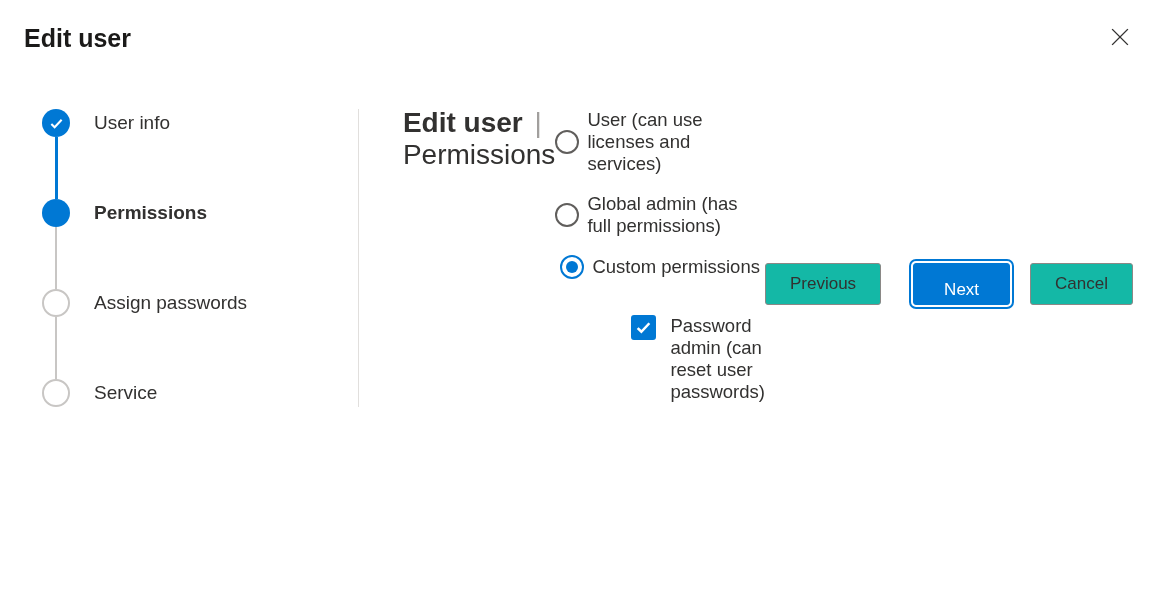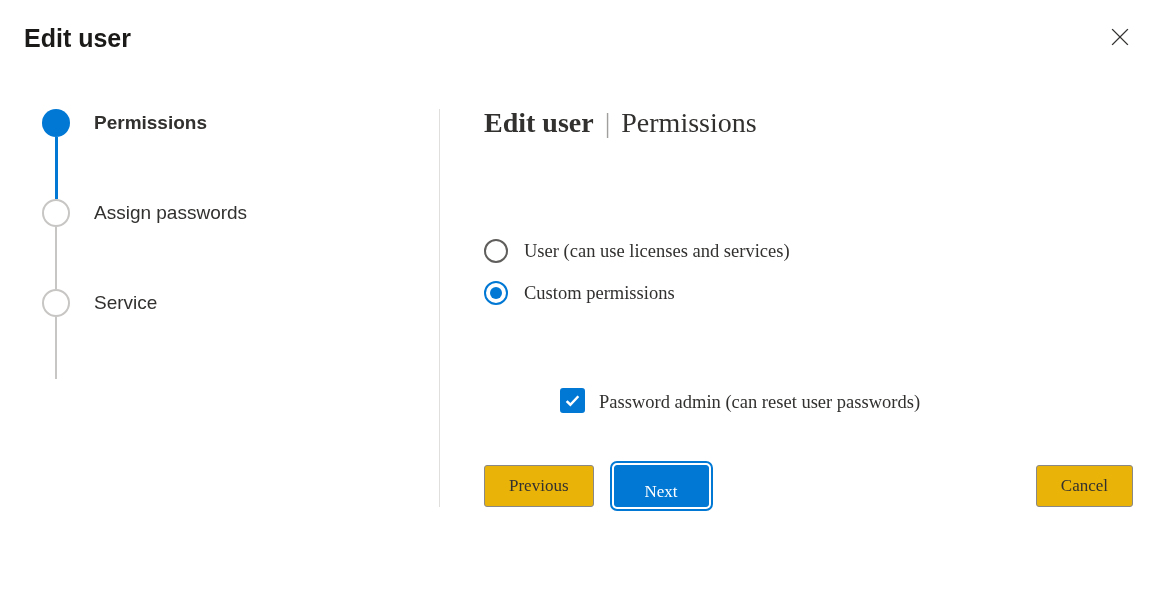--- a/index.html
+++ b/index.html
@@ -92,22 +92,21 @@
       position: relative;
       z-index: 2;
     }
     .step-row:last-child { margin-bottom: 0; }
 
     
     .main {
       flex: 1;
       padding-left: 44px;
       display: flex;
-      flex-direction: column;
-      font-family: Liberation Serif, serif;
+      flex-direction: row;
     }
     .main-heading {
       font-size: 28px;
       font-weight: 400;
       color: #323130;
       margin-top: -2px;
       margin-bottom: 100px;
     }
     .main-heading .bold {
       font-weight: 700;
@@ -119,22 +118,23 @@
     }
 
     .radio-group {
       display: flex;
       flex-direction: column;
       gap: 18px;
     }
     .radio-row {
       display: flex;
       align-items: center;
-      gap: 16px;
+      gap: 8px;
       cursor: pointer;
+      justify-content: center;
     }
     .radio-circle {
       width: 24px;
       height: 24px;
       border-radius: 50%;
       border: 2px solid #605e5c;
       display: flex;
       align-items: center;
       justify-content: center;
       flex-shrink: 0;
@@ -157,24 +157,23 @@
 
     .checkbox-group {
       margin-left: 76px;
       margin-top: 18px;
       display: flex;
       flex-direction: column;
       gap: 14px;
     }
     .checkbox-row {
       display: flex;
-      align-items: flex-end;
+      align-items: flex-start;
       gap: 14px;
       cursor: pointer;
-      margin-top: 47px;
     }
     .checkbox-box {
       width: 25px;
       height: 25px;
       border: 2px solid #605e5c;
       border-radius: 3px;
       display: flex;
       align-items: center;
       justify-content: center;
       flex-shrink: 0;
@@ -197,30 +196,31 @@
       align-items: center;
     }
     .btn {
       font-family: inherit;
       font-size: 17px;
       height: 42px;
       padding: 0 24px;
       border-radius: 3px;
       cursor: pointer;
       border: 1px solid #8a8886;
-      background: #eab308;
+      background: #14b8a6;
       color: #323130;
     }
     .btn-primary {
       background: #0078d4;
       border: 1px solid #0078d4;
       color: #fff;
       outline: 2px solid #0078d4;
       outline-offset: 2px;
       padding: 16px 30px;
+      margin-left: 12px;
     }
     .btn-cancel {
       margin-left: auto;
     }
   </style>
 </head>
 <body>
 
 <div class="panel-header">
   <h1 class="panel-title">Edit user</h1>
@@ -233,20 +233,28 @@
 </div>
 
 <div class="content-wrap">
 
   <nav class="stepper">
     <div class="steps-container">
       <div class="stepper-line line1"></div>
       <div class="stepper-line line2"></div>
       <div class="stepper-line line3"></div>
 
+      <div class="step-row step-completed">
+        <span class="step-indicator">
+          <svg viewBox="0 0 16 16" fill="none" stroke="#fff" stroke-width="2.2">
+            <polyline points="2.5,8.5 6,12 13.5,4"></polyline>
+          </svg>
+        </span>
+        <span class="step-label">User info</span>
+      </div>
 
       <div class="step-row step-current">
         <span class="step-indicator"></span>
         <span class="step-label">Permissions</span>
       </div>
 
       <div class="step-row step-upcoming">
         <span class="step-indicator"></span>
         <span class="step-label">Assign passwords</span>
       </div>
@@ -262,20 +270,24 @@
     <h2 class="main-heading">
       <span class="bold">Edit user</span>
       <span class="sep">|</span>
       <span>Permissions</span>
     </h2>
 
     <div class="radio-group">
       <div class="radio-row">
         <span class="radio-circle"></span>
         <span class="radio-label">User (can use licenses and services)</span>
+      </div>
+      <div class="radio-row">
+        <span class="radio-circle"></span>
+        <span class="radio-label">Global admin (has full permissions)</span>
       </div>
       <div class="radio-row radio-selected">
         <span class="radio-circle">
             <span class="radio-dot"></span>
           </span>
         <span class="radio-label">Custom permissions</span>
       </div>
 
       <div class="checkbox-group">
         <div class="checkbox-row checkbox-checked">

